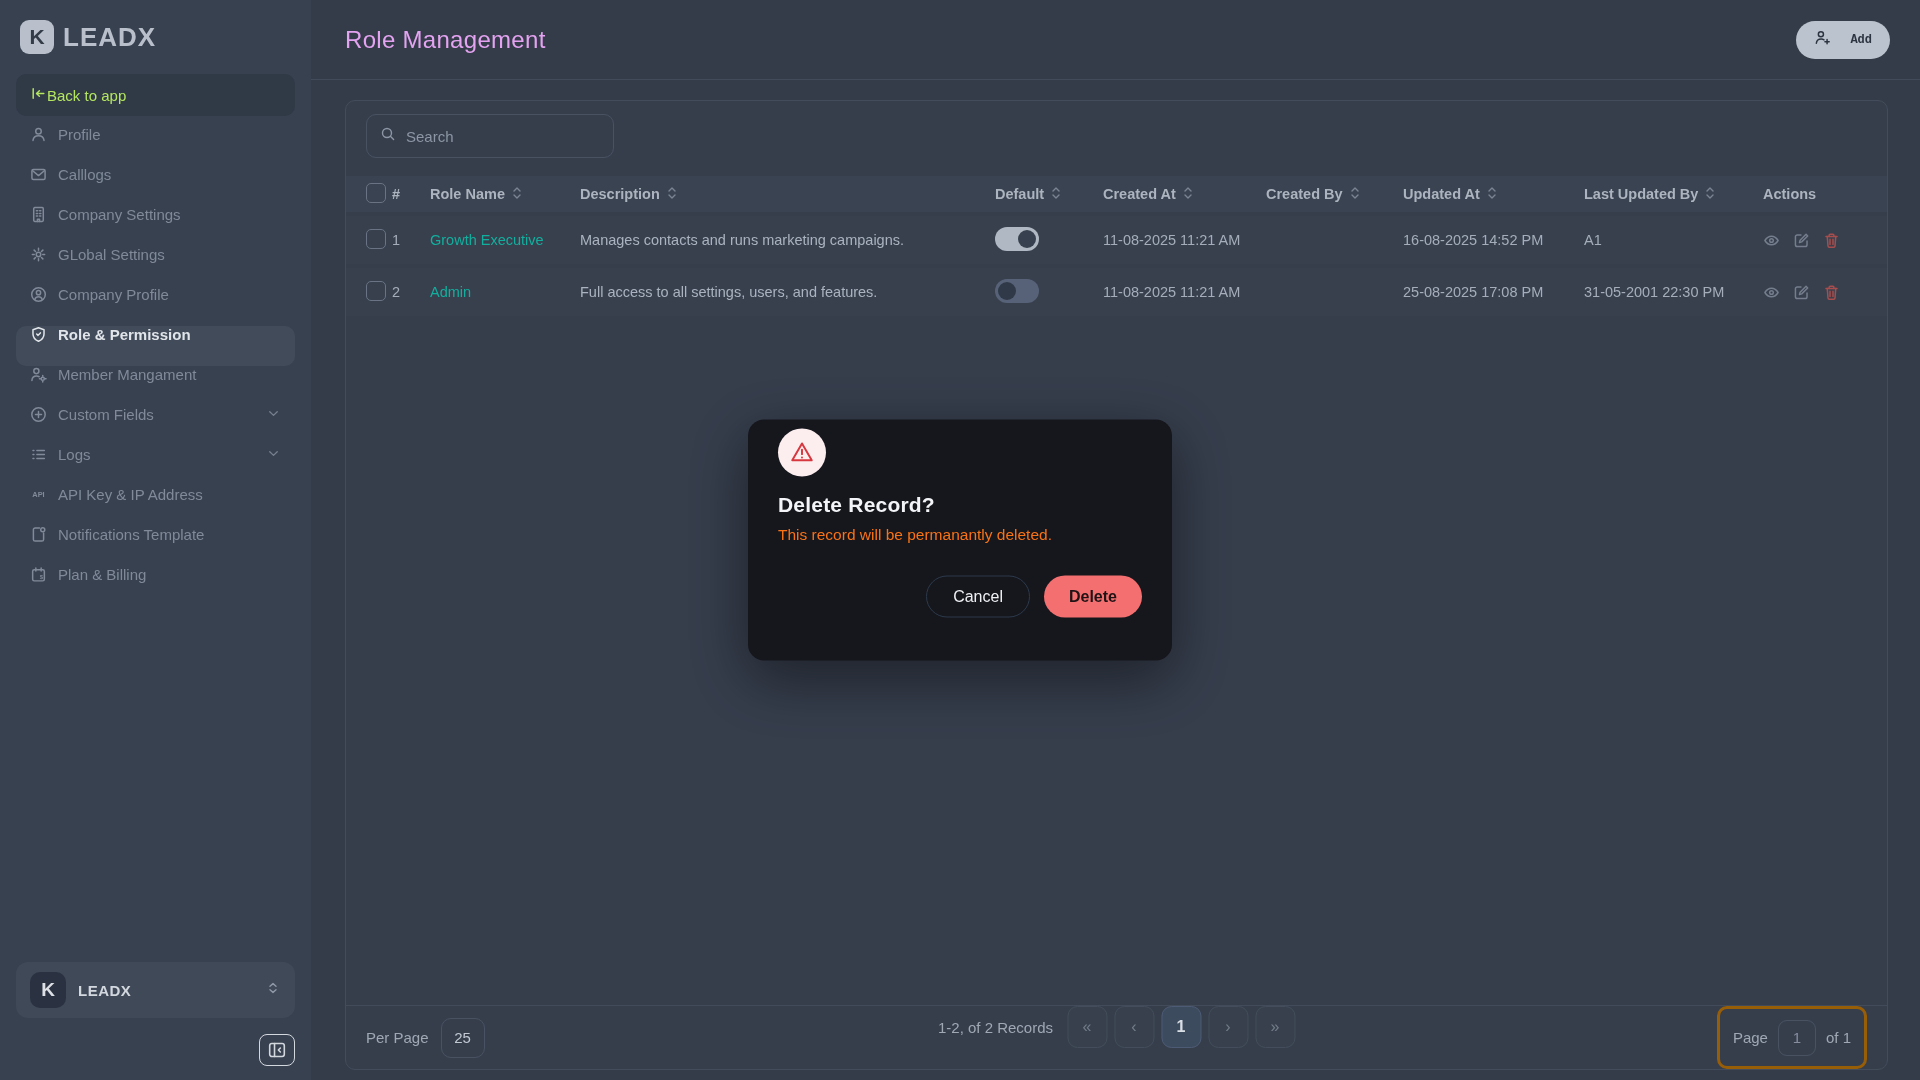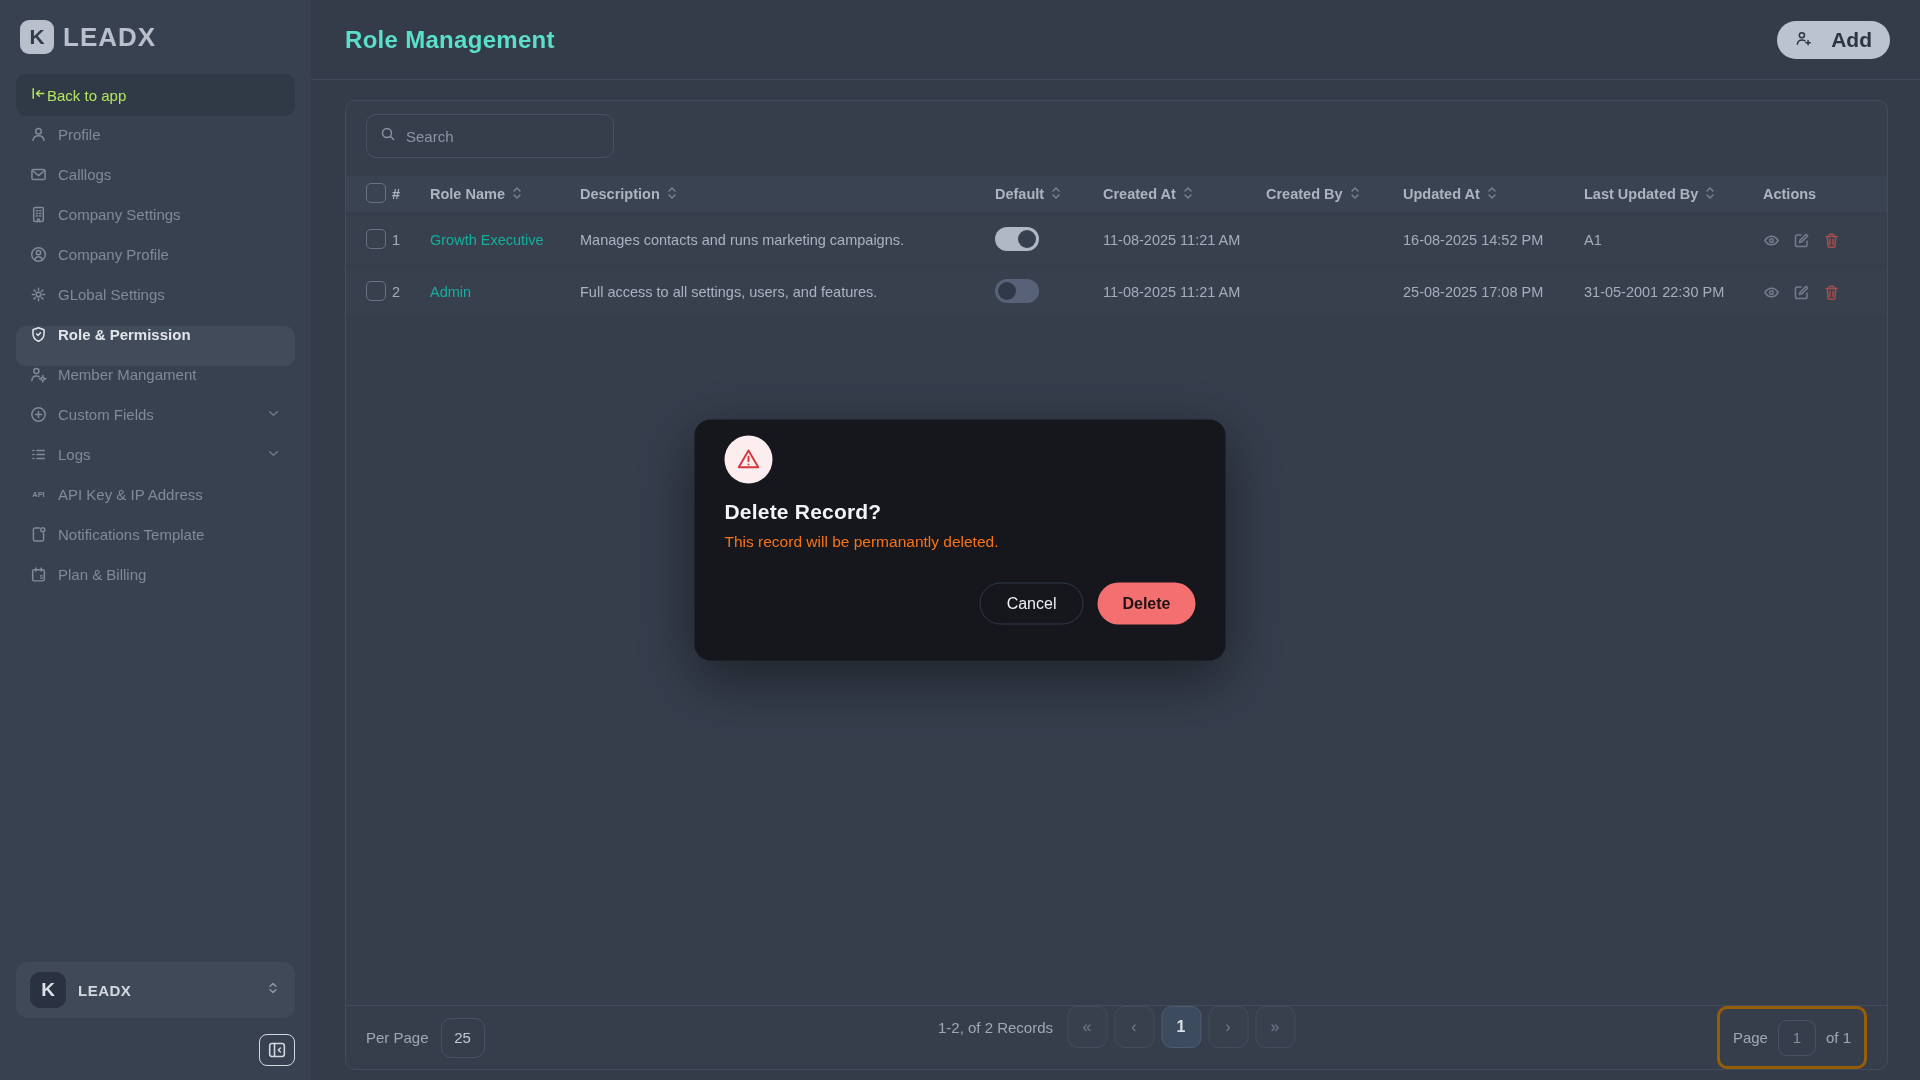--- a/index.html
+++ b/index.html
@@ -19,22 +19,22 @@
   .ic { fill:none; stroke:currentColor; stroke-width:1.4; stroke-linecap:round; stroke-linejoin:round; }
   .org-card { position:absolute; left:16px; right:16px; bottom:62px; background:#434c5c; border-radius:12px; padding:10px 14px; display:flex; align-items:center; gap:12px; cursor:pointer; }
   .org-badge { width:36px; height:36px; border-radius:10px; background:#2d3444; color:#e8ebf1; display:grid; place-items:center; font-size:19px; font-weight:800; }
   .org-name { color:#dfe3ea; font-weight:700; font-size:15px; letter-spacing:.5px; }
   .org-updown { margin-left:auto; color:#97a0b0; }
   .collapse-btn { position:absolute; right:16px; bottom:14px; width:36px; height:32px; border:1.5px solid #dfe3ea; border-radius:8px; color:#dfe3ea; display:grid; place-items:center; background:transparent; cursor:pointer; }
 
   
   .main { flex:1; display:flex; flex-direction:column; min-width:0; }
   .topbar { height:80px; display:flex; align-items:center; justify-content:space-between; padding:0 30px 0 34px; border-bottom:1px solid #454e5d; }
-  .page-title { font-size:24px; font-weight:700; color:#5eead4; letter-spacing:.3px; }
-  .add-btn { background:#c6cdd8; color:#2f3644; border:none; border-radius:19px; height:38px; padding:0 18px; display:flex; align-items:center; gap:19px; font-size:21px; font-weight:600; font-family:Liberation Sans, sans-serif; cursor:pointer; }
+  .page-title { font-size:24px; font-weight:400; color:#f0abfc; letter-spacing:.3px; }
+  .add-btn { background:#c6cdd8; color:#2f3644; border:none; border-radius:19px; height:38px; padding:0 18px; display:flex; align-items:center; gap:19px; font-size:12px; font-weight:600; font-family:Liberation Mono, monospace; cursor:pointer; }
 
   .content { flex:1; display:flex; padding:20px 32px 10px 34px; min-height:0; }
   .card { flex:1; background:#394150; border:1px solid #47505f; border-radius:10px; display:flex; flex-direction:column; min-height:0; }
 
   .search-row { padding:13px 20px 0; }
   .search-box { width:248px; height:44px; border:1px solid #4c5666; border-radius:10px; display:flex; align-items:center; gap:10px; padding:0 13px; color:#949dac; }
   .search-box input { background:transparent; border:none; outline:none; color:#c6ccd8; font-size:15px; width:100%; font-family:inherit; }
   .search-box input::placeholder { color:#949dac; }
 
   .table-wrap { margin-top:14px; flex:1; overflow:hidden; }
@@ -61,21 +61,21 @@
   .perpage-box { min-width:44px; height:40px; border:1px solid #4c5666; border-radius:10px; display:grid; place-items:center; color:#ccd2dd; padding:0 10px; cursor:pointer; }
   .pager-cluster { position:absolute; left:50%; transform:translateX(-50%); display:flex; align-items:center; gap:14px; }
   .pager { display:flex; gap:7px; }
   .page-btn { width:40px; height:42px; border:1px solid #47515f; background:#3b4352; border-radius:10px; color:#79828f; display:grid; place-items:center; font-size:16px; font-family:inherit; cursor:pointer; }
   .page-btn.current { background:#414e64; border-color:#52607a; color:#e6eaf1; font-weight:700; }
   .page-jump { margin-left:auto; display:flex; align-items:center; gap:10px; border:3px solid #a16207; border-radius:10px; padding:7px 13px; }
   .page-jump-box { width:38px; height:36px; border:1px solid #4c5666; border-radius:9px; display:grid; place-items:center; color:#8d96a6; }
 
   
   .backdrop { position:fixed; inset:0; background:rgba(8,10,14,0.05); }
-  .modal { position:fixed; left:50%; top:50%; transform:translate(-50%,-50%); width:531px; min-height:241px; background:#16161d; border-radius:16px; padding:16px 30px; box-shadow:0 18px 60px rgba(0,0,0,.45); }
+  .modal { position:fixed; left:50%; top:50%; transform:translate(-50%,-50%); width:424px; min-height:241px; background:#16161d; border-radius:16px; padding:9px 30px; box-shadow:0 18px 60px rgba(0,0,0,.45); }
   .warn-circle { width:48px; height:48px; border-radius:50%; background:#fcedef; display:grid; place-items:center; color:#d7373f; }
   .modal-title { margin-top:16px; font-size:21px; font-weight:800; color:#f2f4f7; letter-spacing:.2px; }
   .modal-msg { margin-top:9px; font-size:15.5px; color:#f97316; }
   .modal-actions { display:flex; justify-content:flex-end; gap:14px; margin-top:32px; }
   .btn-cancel { height:42px; padding:0 26px; border-radius:21px; border:1px solid #2c3a4b; background:transparent; color:#eef0f3; font-size:16px; font-family:inherit; cursor:pointer; }
   .btn-delete { height:42px; padding:0 25px; border-radius:21px; border:none; background:#f47070; color:#1f1316; font-size:16px; font-weight:600; font-family:inherit; cursor:pointer; }
 </style>
 </head>
 <body>
 
@@ -115,32 +115,32 @@
       </div>
       <div class="nav-item">
         <span><svg class="ic" width="17" height="17" viewBox="0 0 16 16">
               <rect x="3.5" y="1.5" width="9" height="13" rx="1"></rect>
               <path d="M6 4.5h1.2M9 4.5h1.2M6 7h1.2M9 7h1.2M6 9.5h1.2M9 9.5h1.2M7 14.5v-2h2v2"></path>
             </svg></span>
         <span>Company Settings</span>
       </div>
       <div class="nav-item">
         <span><svg class="ic" width="17" height="17" viewBox="0 0 16 16">
+              <circle cx="8" cy="8" r="2.1"></circle>
+              <path d="M8 2.2v1.8M8 12v1.8M2.2 8h1.8M12 8h1.8M3.9 3.9l1.3 1.3M10.8 10.8l1.3 1.3M12.1 3.9l-1.3 1.3M5.2 10.8l-1.3 1.3"></path>
+            </svg></span>
+        <span>GLobal Settings</span>
+      </div>
+      <div class="nav-item">
+        <span><svg class="ic" width="17" height="17" viewBox="0 0 16 16">
               <circle cx="8" cy="8" r="6.4"></circle>
               <circle cx="8" cy="6.3" r="2"></circle>
               <path d="M4.4 12.8c.7-1.7 2-2.6 3.6-2.6s2.9.9 3.6 2.6"></path>
             </svg></span>
         <span>Company Profile</span>
-      </div>
-      <div class="nav-item">
-        <span><svg class="ic" width="17" height="17" viewBox="0 0 16 16">
-              <circle cx="8" cy="8" r="2.1"></circle>
-              <path d="M8 2.2v1.8M8 12v1.8M2.2 8h1.8M12 8h1.8M3.9 3.9l1.3 1.3M10.8 10.8l1.3 1.3M12.1 3.9l-1.3 1.3M5.2 10.8l-1.3 1.3"></path>
-            </svg></span>
-        <span>GLobal Settings</span>
       </div>
       <div class="nav-item active">
         <span><svg class="ic" width="17" height="17" viewBox="0 0 16 16">
               <path d="M8 1.6 13.2 3.5v4c0 3.3-2.1 5.5-5.2 6.9C4.9 13 2.8 10.8 2.8 7.5v-4z"></path>
               <path d="M6.3 7.6l1.3 1.2 2.2-2.3"></path>
             </svg></span>
         <span>Role &amp; Permission</span>
       </div>
       <div class="nav-item">
         <span><svg class="ic" width="17" height="17" viewBox="0 0 16 16">

